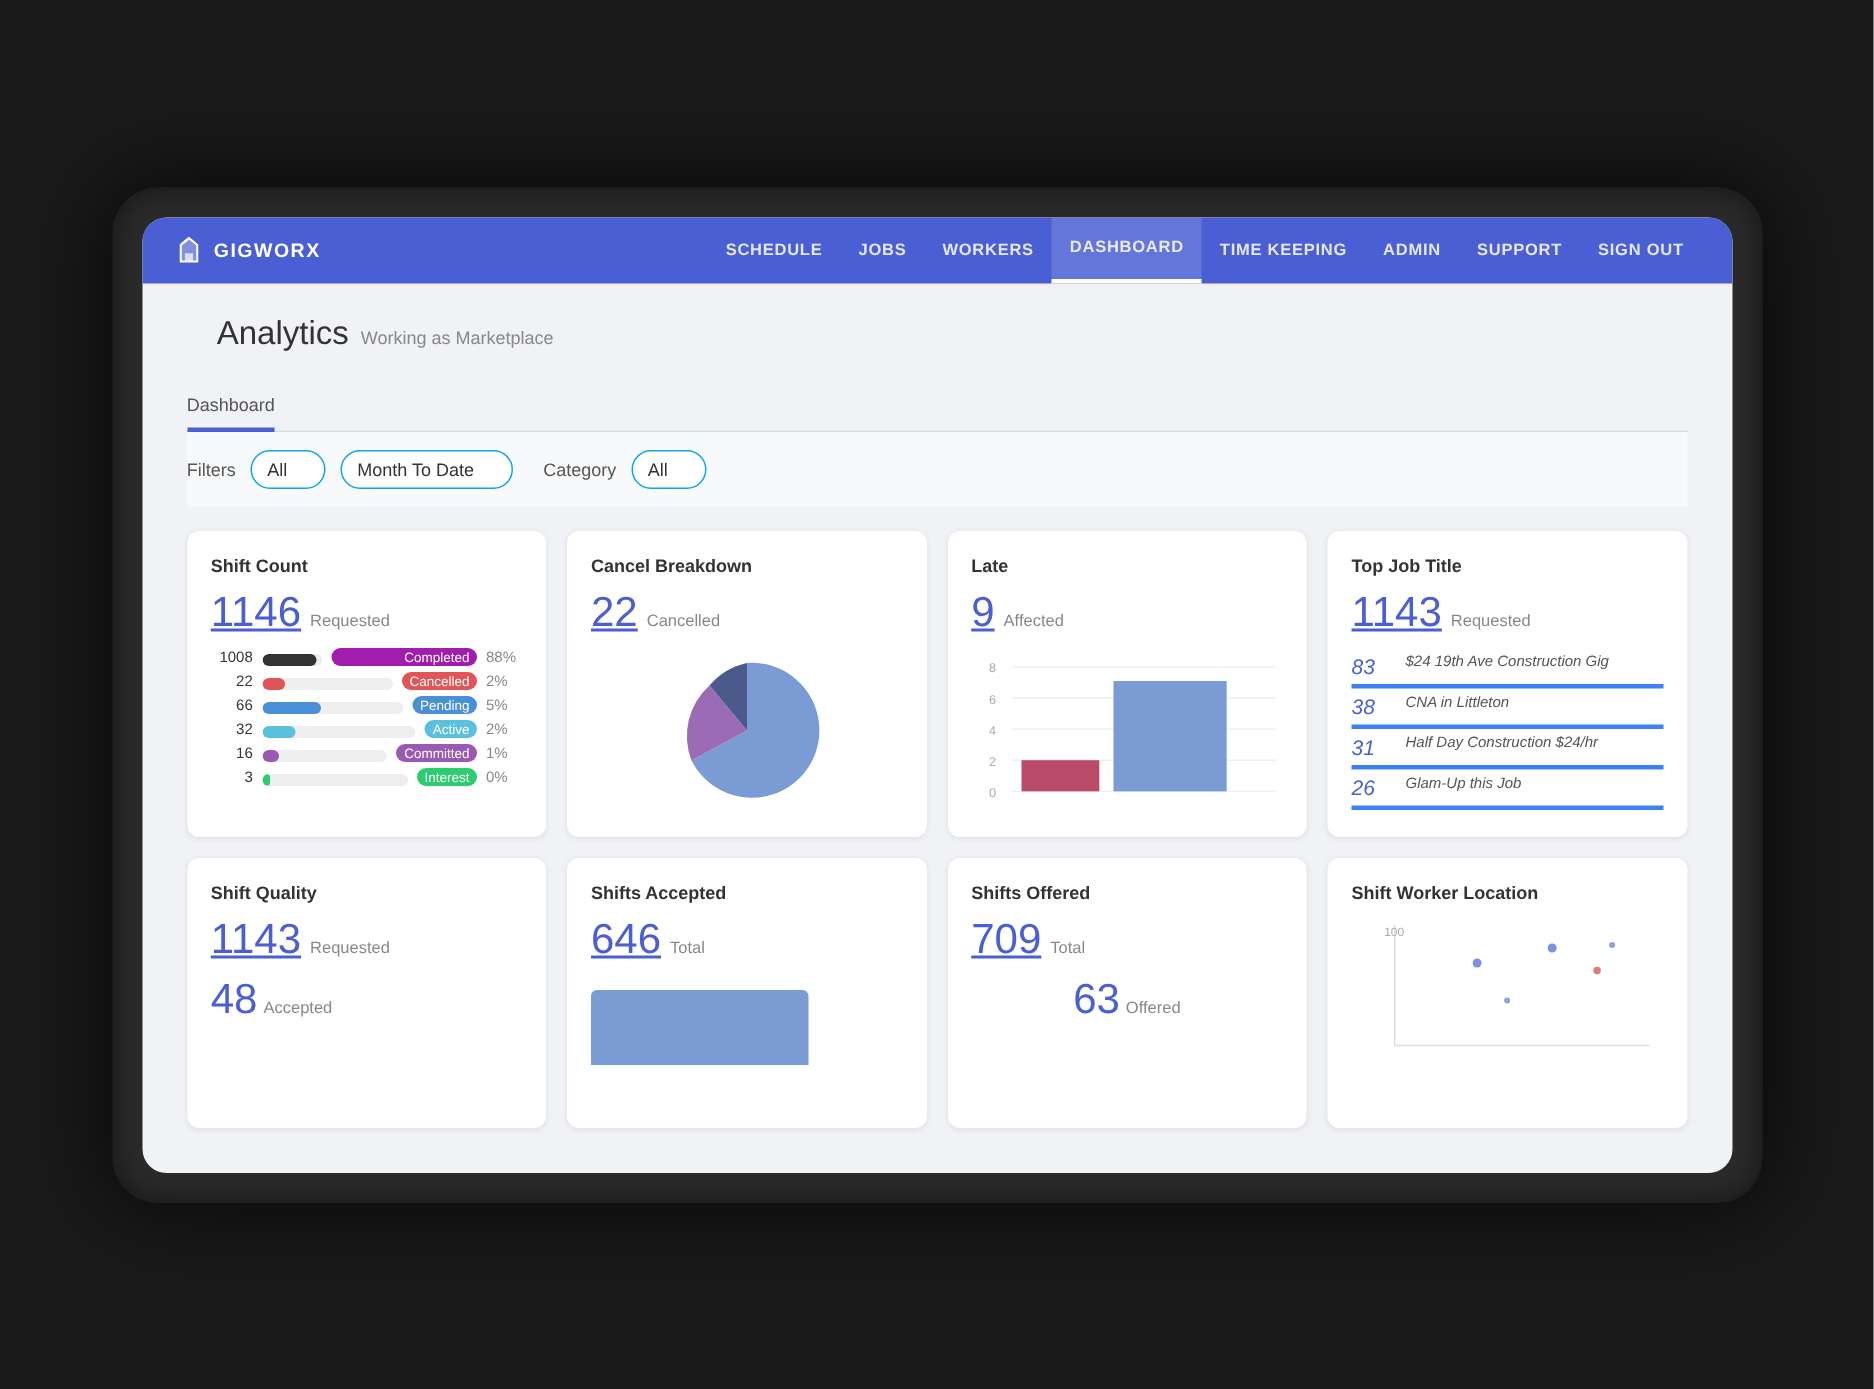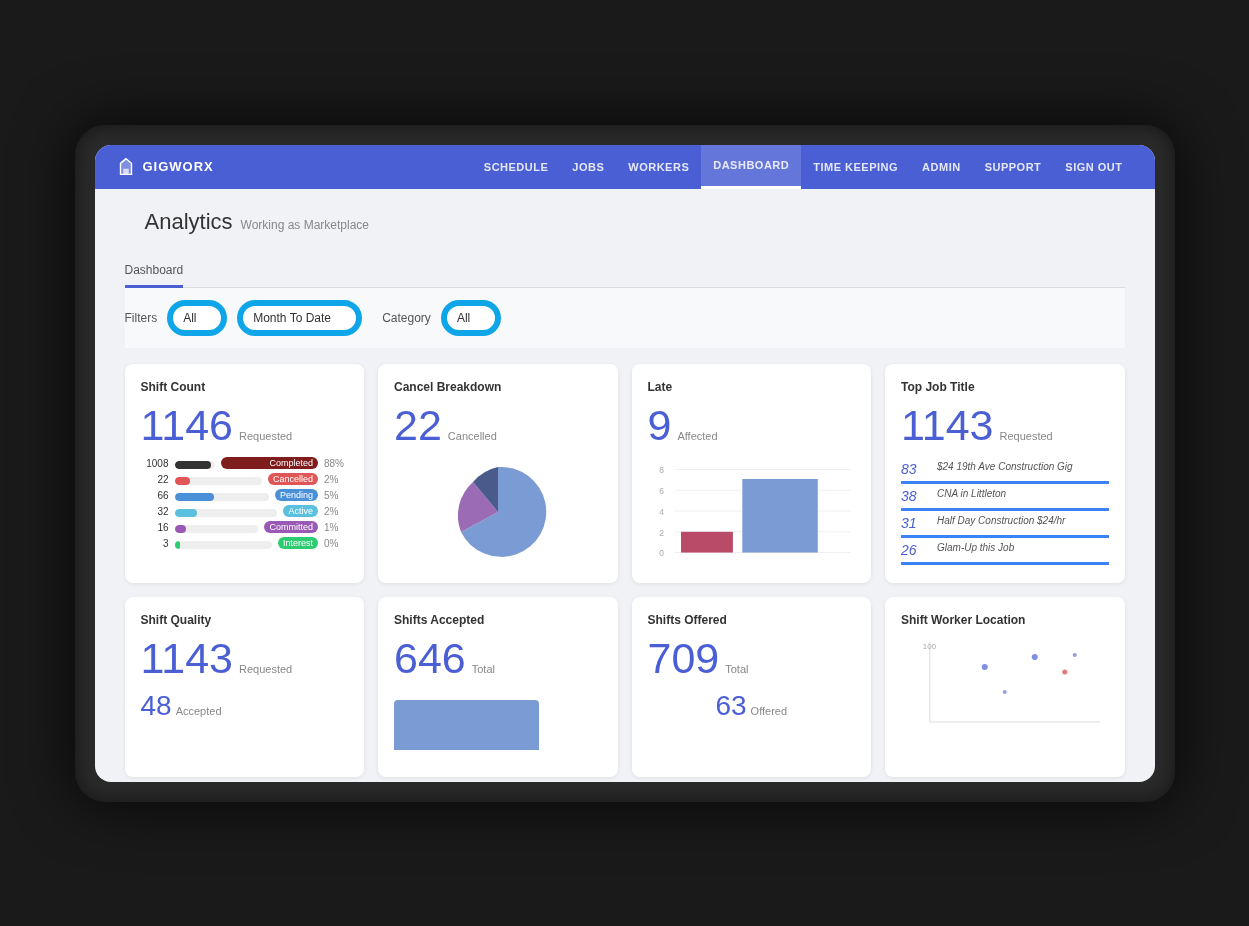--- a/index.html
+++ b/index.html
@@ -114,21 +114,21 @@
       gap: 10px;
       margin-bottom: 16px;
     }
     .filter-label {
       font-size: 12px;
       color: #555;
       font-weight: 500;
     }
     .filter-select {
       padding: 5px 24px 5px 10px;
-      border: 6px solid #0ea5e9;
+      border: 1px solid #0ea5e9;
       border-radius: 20px;
       font-size: 12px;
       background: white;
       appearance: none;
       cursor: pointer;
       color: #333;
     }
     .category-label {
       font-size: 12px;
       color: #555;
@@ -148,24 +148,25 @@
       box-shadow: 0 1px 4px rgba(0,0,0,0.08);
       min-height: 180px;
     }
     .card-title {
       font-size: 12px;
       color: #333;
       font-weight: 600;
       margin-bottom: 10px;
     }
     .card-big-number {
-      font-size: 43px;
+      font-size: 28px;
       font-weight: 300;
       color: #4a5fd4;
       line-height: 1;
+      text-decoration: underline;
     }
     .card-big-label {
       font-size: 11px;
       color: #888;
       margin-left: 6px;
     }
     .card-number-row {
       display: flex;
       align-items: baseline;
       margin-bottom: 10px;
@@ -322,21 +323,21 @@
             <span class="card-big-number">1146</span>
             <span class="card-big-label">Requested</span>
           </div>
 
           <div>
             <div class="bar-row">
               <span class="bar-number">1008</span>
               <div class="bar-track">
                 <div class="bar-fill" style="width:88%; background:#333;"></div>
               </div>
-              <span class="bar-badge" style="background:#7f1d1d;padding-left:48px;">Completed</span>
+              <span class="bar-badge" style="background:#a21caf;padding-left:48px;">Completed</span>
               <span class="bar-pct">88%</span>
             </div>
             <div class="bar-row">
               <span class="bar-number">22</span>
               <div class="bar-track">
                 <div class="bar-fill" style="width:18%; background:#e05555;"></div>
               </div>
               <span class="bar-badge" style="background:#e05555;">Cancelled</span>
               <span class="bar-pct">2%</span>
             </div>

